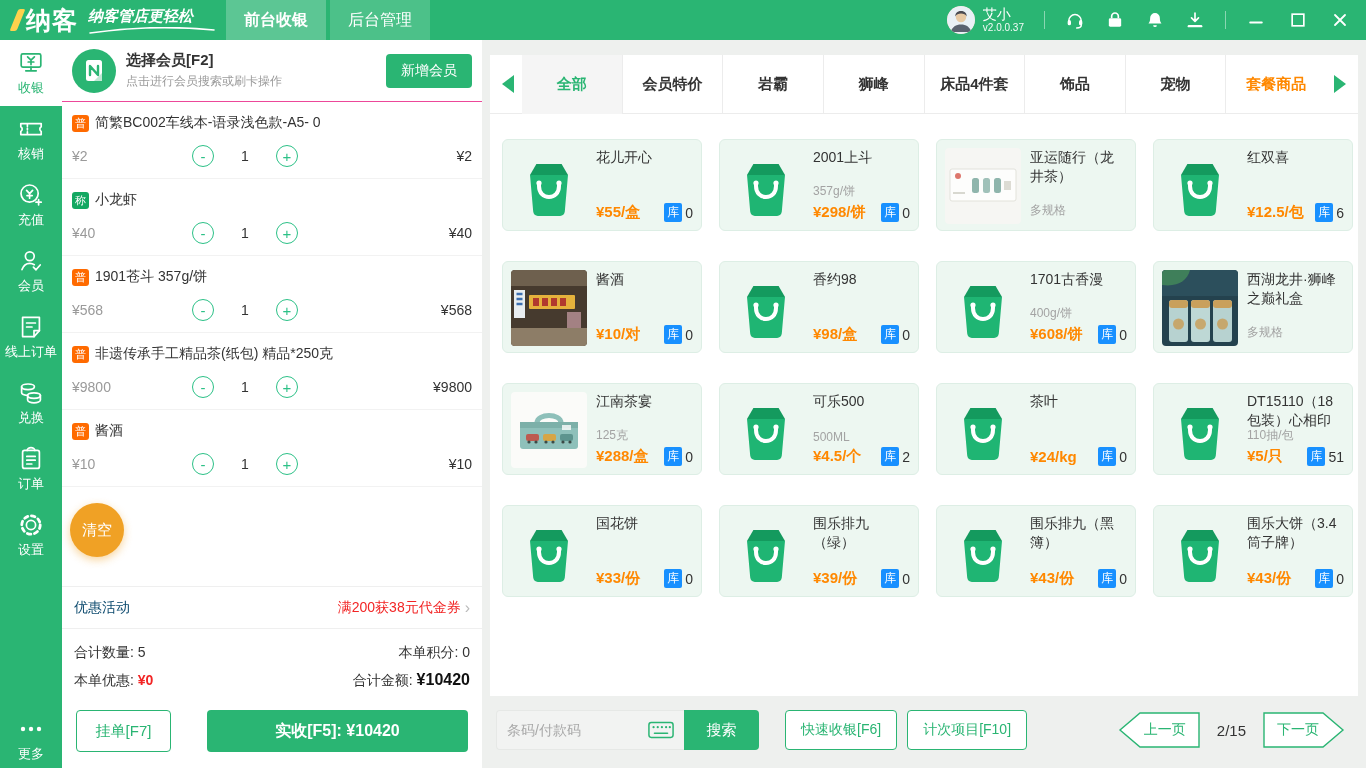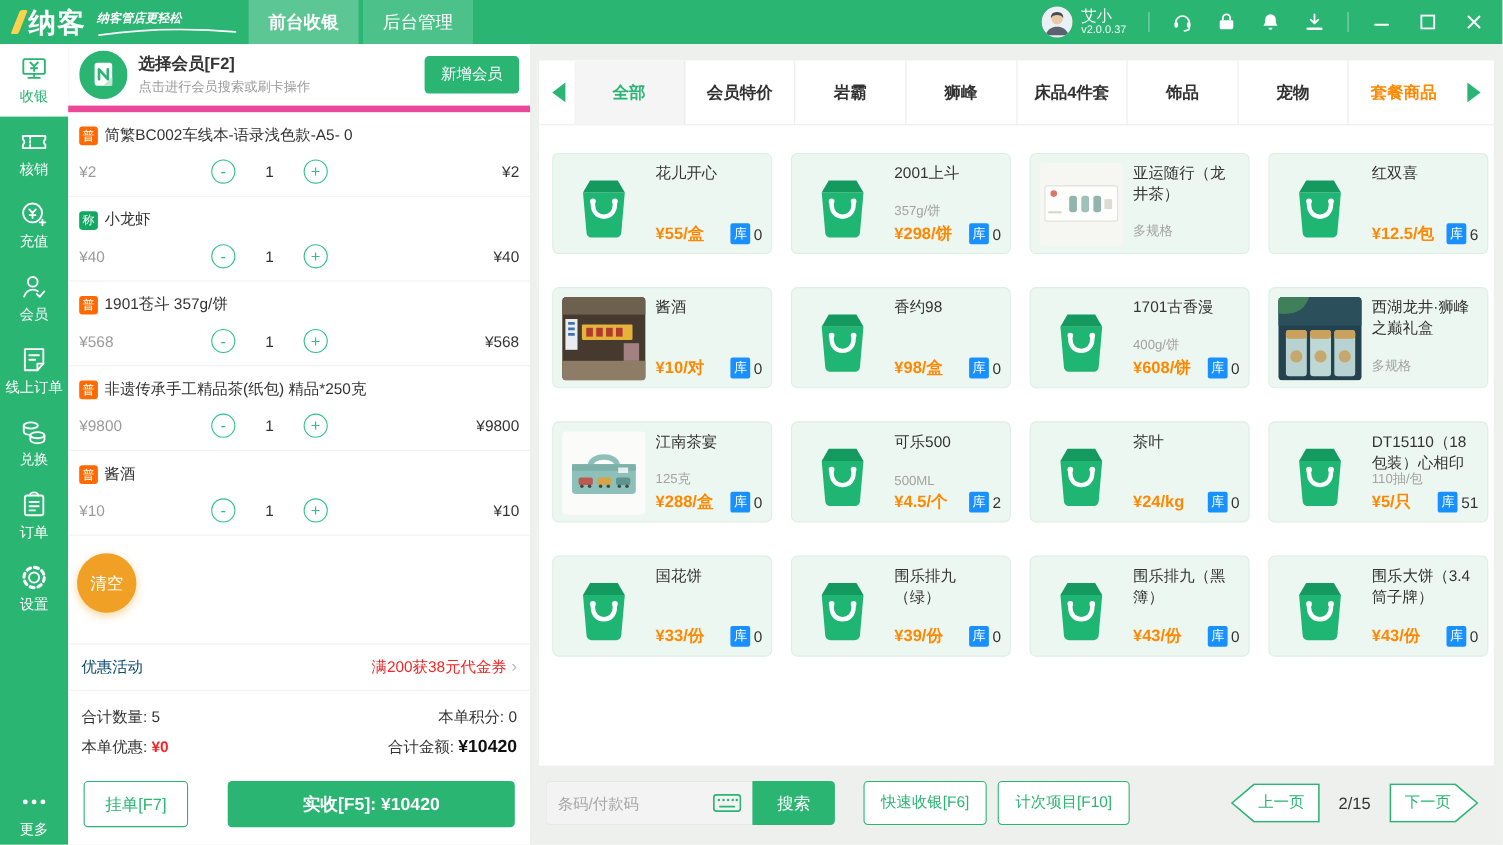--- a/index.html
+++ b/index.html
@@ -7,21 +7,21 @@
     font-family:"Liberation Sans","DejaVu Sans",sans-serif; }
   .app { position:relative; width:1366px; height:768px; background:#e9ebe9; }
 
   
   .top-bar { position:absolute; top:0; left:0; right:0; height:40px;
     background:#2ab573; display:flex; align-items:center; color:#fff; }
   .logo-wrap { display:flex; align-items:center; padding-left:14px; width:226px; }
   .logo-mark { width:7px; height:22px; background:#ffd24d; transform:skewX(-22deg); margin-right:5px; border-radius:2px; }
   .logo-text { font-size:25px; font-weight:900; letter-spacing:1px; }
   .slogan-wrap { margin-left:10px; }
-  .slogan { font-size:11px; font-style:italic; font-weight:700; white-space:nowrap; }
+  .slogan { font-size:15px; font-style:italic; font-weight:700; white-space:nowrap; }
   .slogan-swoosh { display:block; margin-top:1px; }
   .top-tabs { display:flex; gap:4px; height:40px; }
   .top-tab { min-width:100px; padding:0 14px; height:40px; display:flex; align-items:center; justify-content:center;
     background:rgba(255,255,255,.16); font-size:16px; cursor:pointer; }
   .top-tab.active { font-weight:700; background:rgba(255,255,255,.24); }
   .top-right { margin-left:auto; display:flex; align-items:center; gap:20px; padding-right:16px; }
   .user-block { display:flex; align-items:center; gap:8px; }
   .avatar { width:28px; height:28px; border-radius:50%; overflow:hidden; background:#e7d6bd; flex:none; }
   .user-texts { line-height:1.15; }
   .user-name { font-size:14px; }
@@ -37,21 +37,21 @@
   .side-item { height:66px; display:flex; flex-direction:column; align-items:center; justify-content:center;
     gap:3px; font-size:13px; cursor:pointer; }
   .side-item.active { background:#fff; color:#2ab573; }
   .side-icon { width:26px; height:26px; }
   .side-icon svg { width:100%; height:100%; }
   .side-more { margin-top:auto; height:58px; }
 
   
   .cart-panel { position:absolute; top:40px; left:62px; bottom:0; width:420px; background:#fff;
     display:flex; flex-direction:column; }
-  .member-bar { height:62px; flex:none; display:flex; align-items:center; padding:0 10px; border-bottom:6px solid #ec4899; }
+  .member-bar { height:62px; flex:none; display:flex; align-items:center; padding:0 10px; border-bottom:1px solid #ec4899; }
   .member-icon { width:44px; height:44px; flex:none; }
   .member-texts { margin-left:10px; }
   .member-title { font-size:15px; font-weight:700; color:#333; }
   .member-sub { font-size:12px; color:#9a9a9a; margin-top:3px; }
   .add-member-btn { margin-left:auto; background:#2ab573; color:#fff; border:none; font-size:14px;
     padding:8px 15px; border-radius:4px; cursor:pointer; }
 
   .cart-list { flex:none; }
   .cart-item { padding:12px 10px 11px; border-bottom:1px solid #f2f2f2; }
   .ci-name-row { display:flex; align-items:center; gap:6px; }

